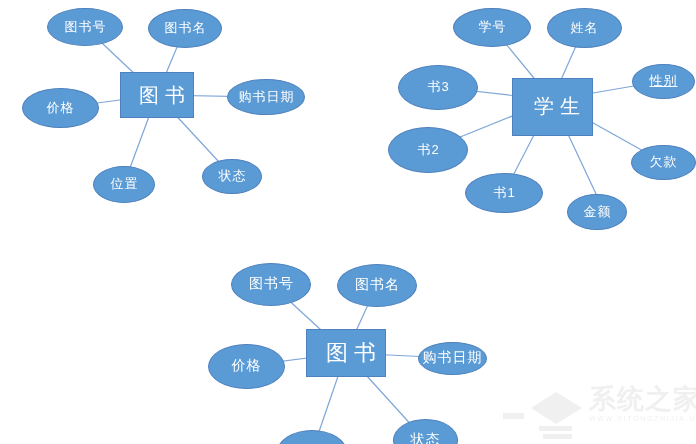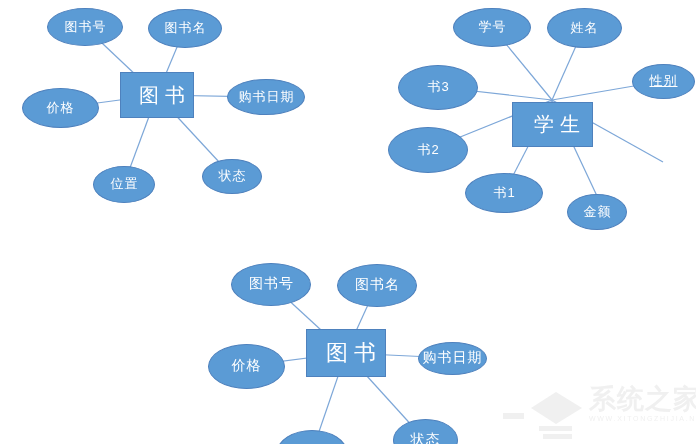--- a/index.html
+++ b/index.html
@@ -95,26 +95,27 @@
       <line x1="346" y1="353" x2="425" y2="440"></line>
     </svg>
   <div id="nodes">
       <div class="node entity" style="left: 120px; top: 72px; width: 74px; height: 46px; font-size: 20px;">图书</div>
       <div class="node attribute" style="left: 47px; top: 8px; width: 76px; height: 38px; font-size: 13px;">图书号</div>
       <div class="node attribute" style="left: 148px; top: 8.5px; width: 74px; height: 39px; font-size: 13px;">图书名</div>
       <div class="node attribute" style="left: 21.5px; top: 88px; width: 77px; height: 40px; font-size: 13px;">价格</div>
       <div class="node attribute" style="left: 227px; top: 79px; width: 78px; height: 36px; font-size: 13px;">购书日期</div>
       <div class="node attribute" style="left: 93px; top: 165.5px; width: 62px; height: 37px; font-size: 13px;">位置</div>
       <div class="node attribute" style="left: 202px; top: 158.5px; width: 60px; height: 35px; font-size: 13px;">状态</div>
-      <div class="node entity" style="left: 511.5px; top: 77.5px; width: 81px; height: 45px; font-size: 20px; margin-top: 24px;">学生</div>
+      <div class="node entity" style="left: 511.5px; top: 77.5px; width: 81px; height: 58px; font-size: 20px;">学生</div>
       <div class="node attribute" style="left: 453px; top: 7.5px; width: 78px; height: 39px; font-size: 13px;">学号</div>
       <div class="node attribute" style="left: 546.5px; top: 8px; width: 75px; height: 40px; font-size: 13px;">姓名</div>
       <div class="node attribute" style="left: 398px; top: 64.5px; width: 80px; height: 45px; font-size: 13px;">书3</div>
       <div class="node attribute" style="left: 631.5px; top: 63.5px; width: 63px; height: 35px; font-size: 13px; text-decoration: underline;">性别</div>
       <div class="node attribute" style="left: 388px; top: 127px; width: 80px; height: 46px; font-size: 13px;">书2</div>
+      <div class="node attribute" style="left: 630.5px; top: 144.5px; width: 65px; height: 35px; font-size: 13px;">欠款</div>
       <div class="node attribute" style="left: 465px; top: 173px; width: 78px; height: 40px; font-size: 13px;">书1</div>
       <div class="node attribute" style="left: 567px; top: 194px; width: 60px; height: 36px; font-size: 13px;">金额</div>
       <div class="node entity" style="left: 306px; top: 329px; width: 80px; height: 48px; font-size: 22px;">图书</div>
       <div class="node attribute" style="left: 231px; top: 262.5px; width: 80px; height: 43px; font-size: 14px;">图书号</div>
       <div class="node attribute" style="left: 337px; top: 263.5px; width: 80px; height: 43px; font-size: 14px;">图书名</div>
       <div class="node attribute" style="left: 207.5px; top: 343.5px; width: 77px; height: 45px; font-size: 14px;">价格</div>
       <div class="node attribute" style="left: 417.5px; top: 341.5px; width: 69px; height: 33px; font-size: 14px;">购书日期</div>
       <div class="node attribute" style="left: 277px; top: 430px; width: 70px; height: 44px; font-size: 14px;">位置</div>
       <div class="node attribute" style="left: 392.5px; top: 419px; width: 65px; height: 42px; font-size: 14px;">状态</div>
     </div>

